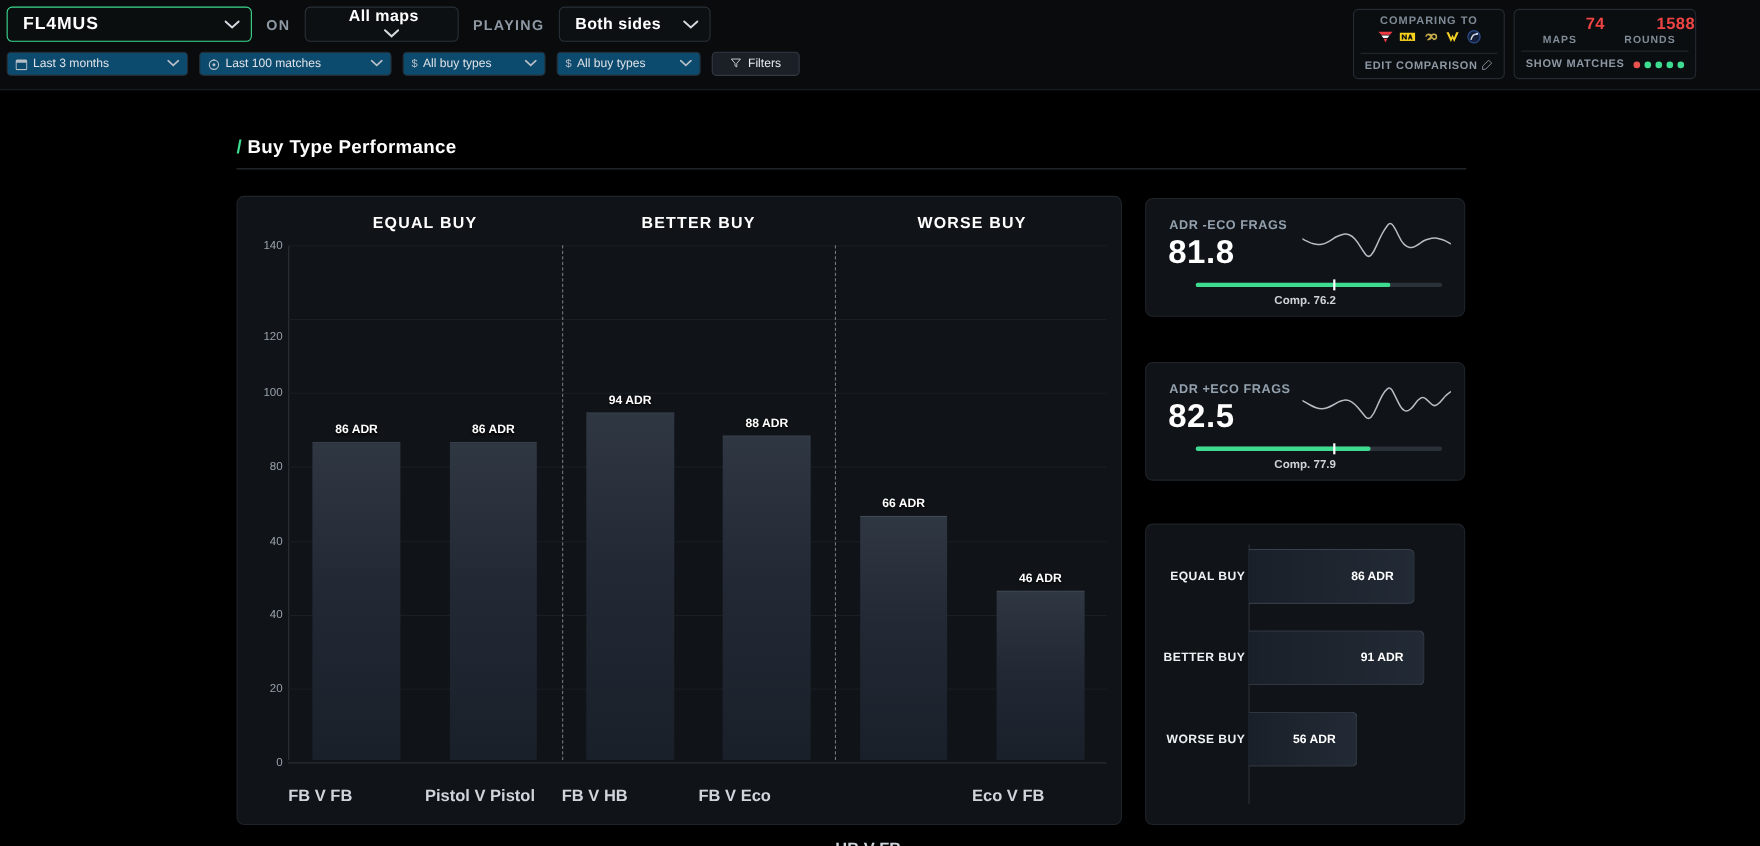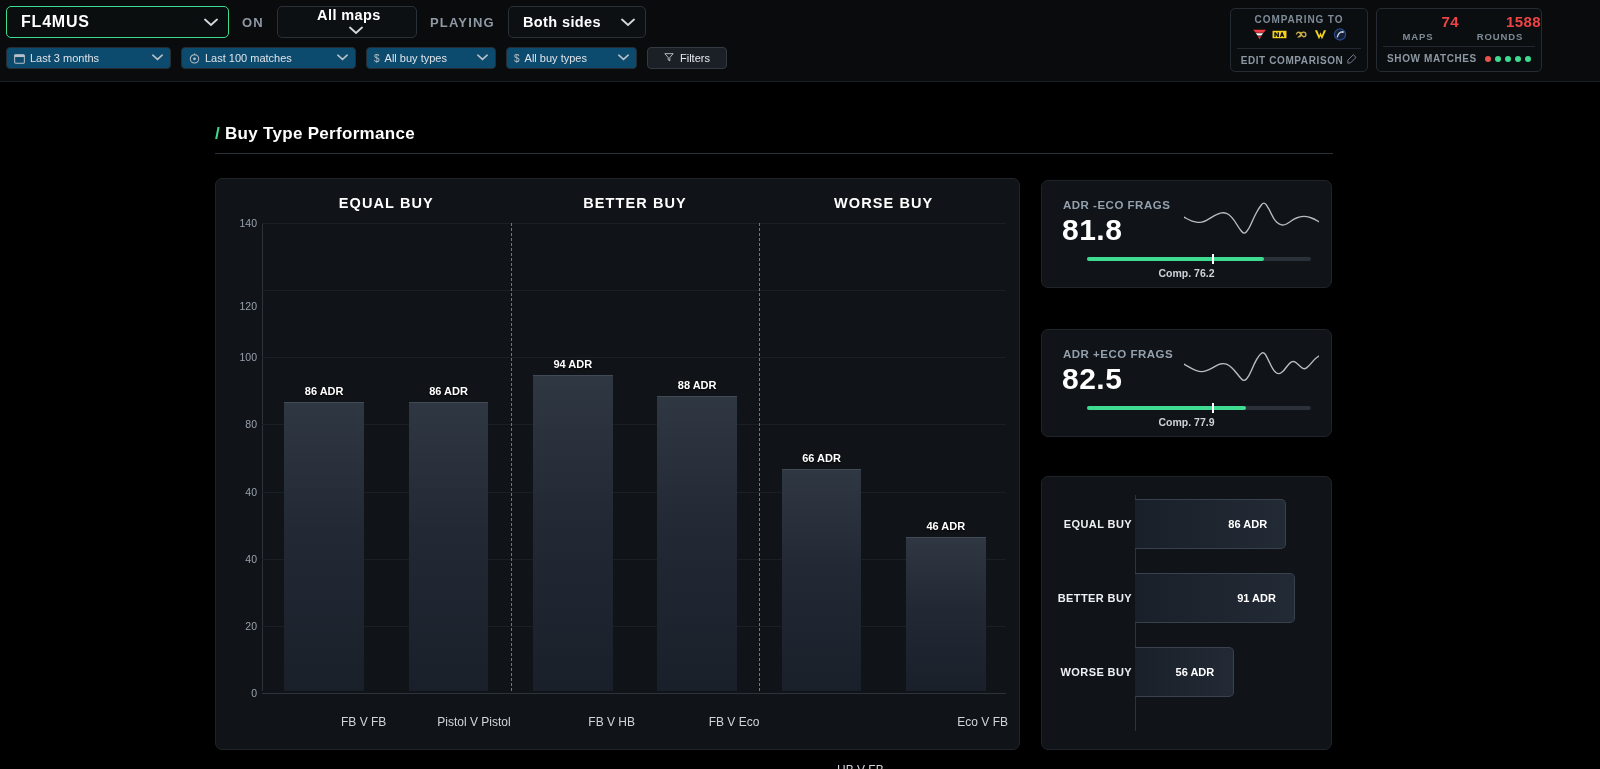--- a/index.html
+++ b/index.html
@@ -135,21 +135,21 @@
     position: absolute; bottom: 0;
     background: linear-gradient(to bottom, #2f3742 0%, #222934 45%, #1a202a 100%);
     border-top: 1px solid #414b57;
   }
   .blabel {
     position: absolute; text-align: center; font-size: 11px; font-weight: bold;
     color: #ffffff; transform: translateY(-100%);
     text-shadow: 0 1px 2px #000;
   }
   .xlabel {
-    position: absolute; text-align: right; font-size: 12px; color: #cfd5db;
+    position: absolute; text-align: left; font-size: 15px; color: #cfd5db; font-weight: bold;
   }
 
   
   .side-card {
     position: absolute; left: 1041px;
     background: #101317; border: 1px solid #1e242a; border-radius: 7px;
   }
   .kpi1 { top: 180px; width: 291px; height: 108px; }
   .kpi2 { top: 329px; width: 291px; height: 108px; }
   .hbar { top: 476px; width: 291px; height: 274px; }

